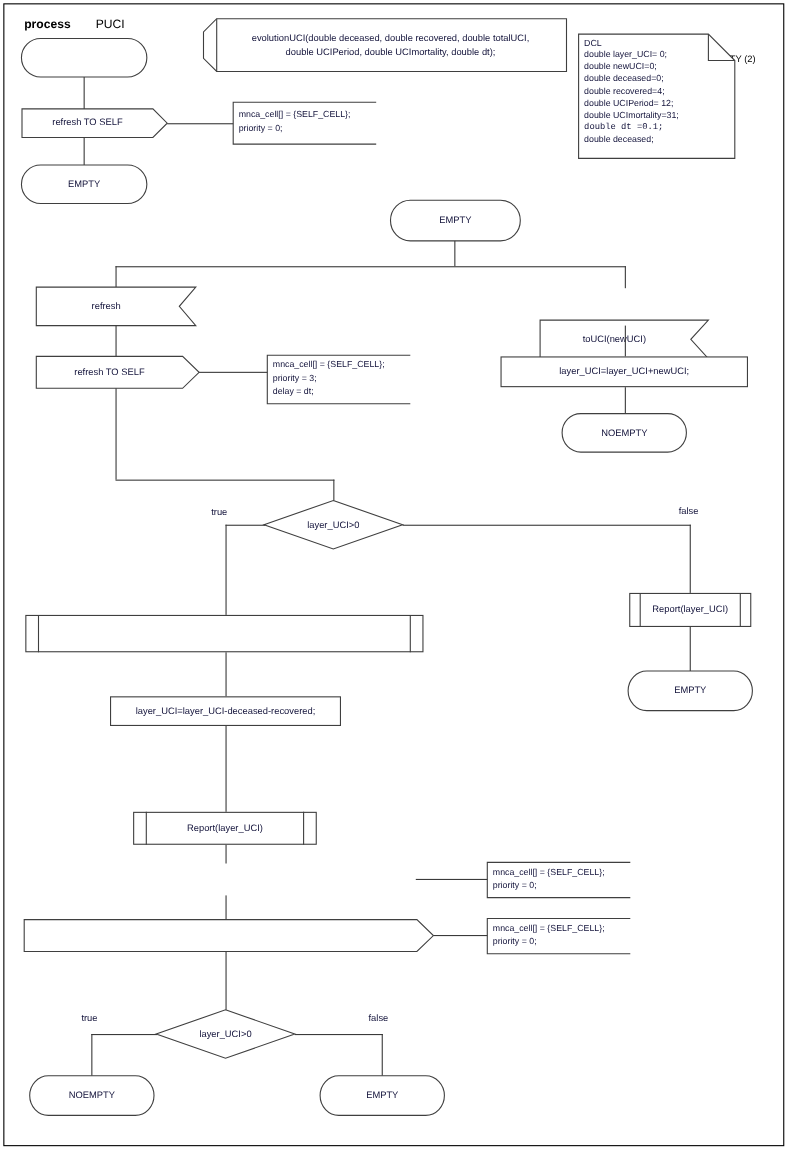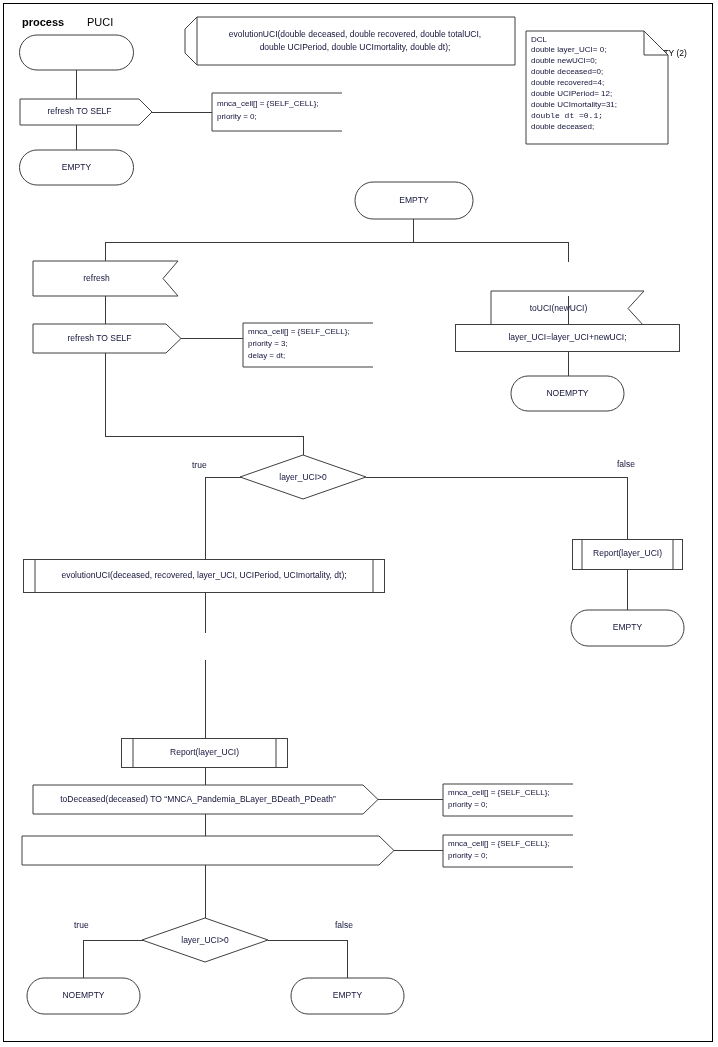--- a/index.html
+++ b/index.html
@@ -266,44 +266,43 @@
       <path class="shape-stroke" d="M 17 0 L 96 0 A 17 18 0 0 1 96 36 L 17 36 A 17 18 0 0 1 17 0 Z"></path>
     </svg>
     <div class="txt" style="top:12px;">EMPTY</div>
   </div>
 
   <div class="node" style="left:23px; top:559px; width:362px; height:34px;">
     <svg width="362" height="34" viewBox="0 0 362 34">
       <rect class="shape-stroke" x="0.5" y="0.5" width="361" height="33"></rect>
       <path class="shape-none" d="M 12 0 L 12 34 M 350 0 L 350 34"></path>
     </svg>
-    <div class="txt" style="top:11px;">evolutionUCI(deceased, recovered, layer_UCI, UCIPeriod, UCImortality, dt);</div>
   </div>
 
   <div class="ln lnv" style="left:205px; top:593px; height:40px;"></div>
 
+  <div class="node" style="left:100px; top:633px; width:210px; height:27px;">
+    <svg width="210" height="27" viewBox="0 0 210 27">
+      <rect class="shape-stroke" x="0.5" y="0.5" width="209" height="26"></rect>
+    </svg>
+    <div class="txt" style="top:8px;">layer_UCI=layer_UCI-deceased-recovered;</div>
+  </div>
 
   <div class="ln lnv" style="left:205px; top:660px; height:78px;"></div>
 
   <div class="node" style="left:121px; top:738px; width:167px; height:30px;">
     <svg width="167" height="30" viewBox="0 0 167 30">
       <rect class="shape-stroke" x="0.5" y="0.5" width="166" height="29"></rect>
       <path class="shape-none" d="M 12 0 L 12 30 M 155 0 L 155 30"></path>
     </svg>
     <div class="txt" style="top:9px;">Report(layer_UCI)</div>
   </div>
 
   <div class="ln lnv" style="left:205px; top:768px; height:17px;"></div>
 
-  <div class="node" style="left:33px; top:785px; width:345px; height:29px;">
-    <svg width="345" height="29" viewBox="0 0 345 29">
-      <path class="shape-stroke" d="M 0 0 L 330 0 L 345 14.5 L 330 29 L 0 29 Z"></path>
-    </svg>
-    <div class="txt" style="top:9px; left:0; right:15px;">toDeceased(deceased) TO “MNCA_Pandemia_BLayer_BDeath_PDeath”</div>
-  </div>
 
   <div class="ln lnh" style="left:378px; top:799px; width:65px;"></div>
 
   <div class="node" style="left:443px; top:784px; width:130px; height:32px;">
     <svg width="130" height="32" viewBox="0 0 130 32">
       <path class="shape-none" d="M 130 0 L 0 0 L 0 32 L 130 32"></path>
     </svg>
     <div class="txt-left" style="left:5px; top:4px;">mnca_cell[] = {SELF_CELL};</div>
     <div class="txt-left" style="left:5px; top:16px;">priority = 0;</div>
   </div>

